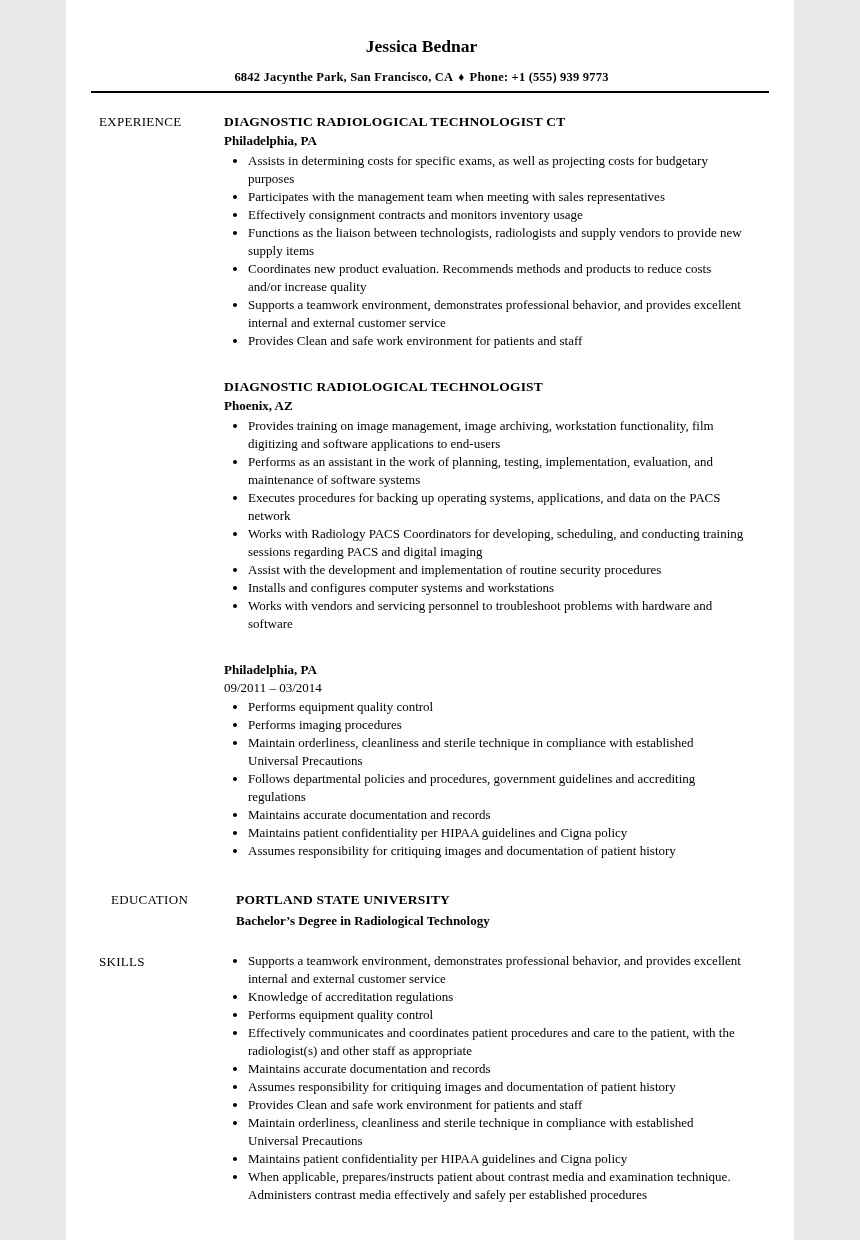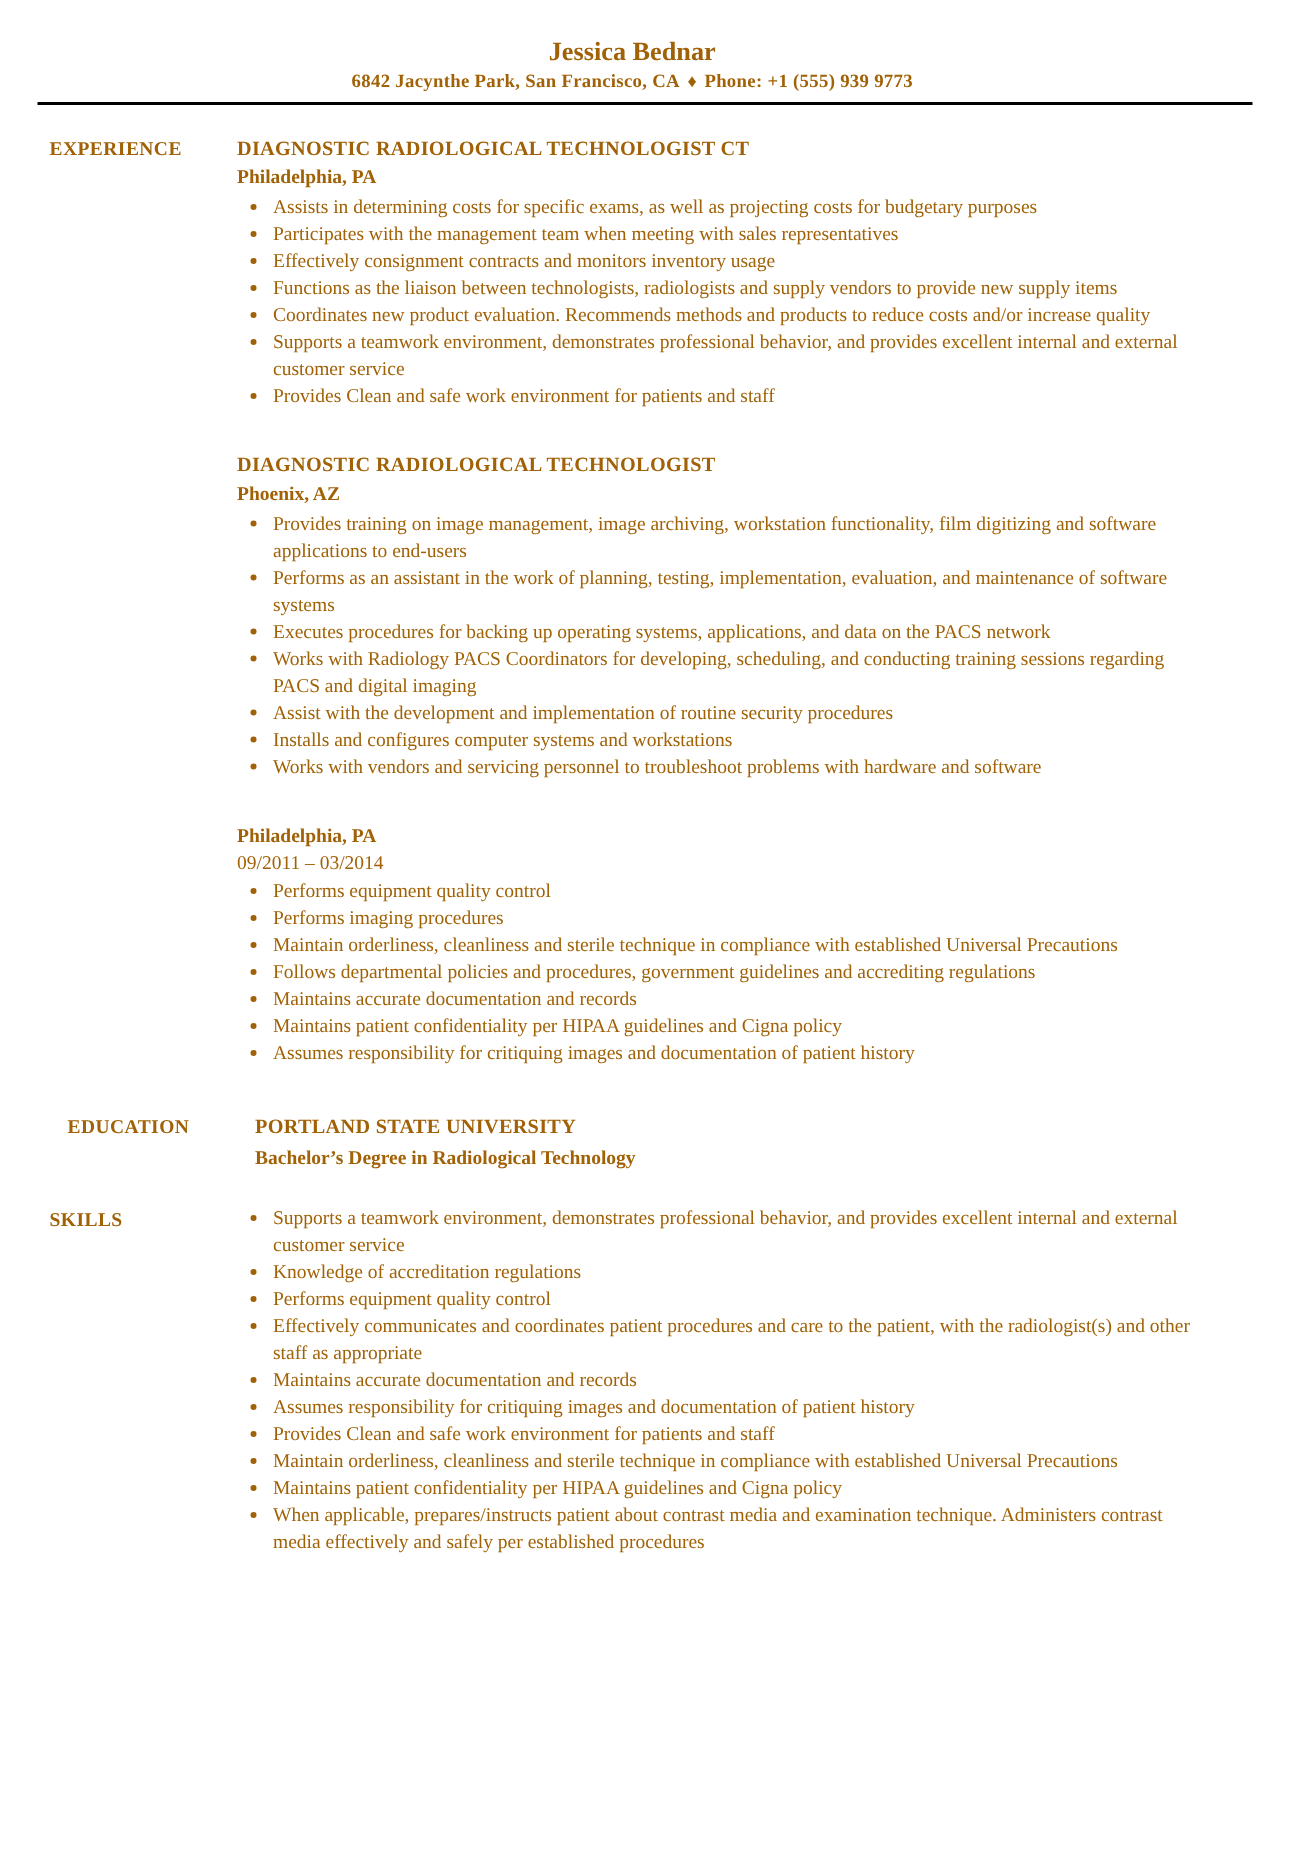--- a/index.html
+++ b/index.html
@@ -1,36 +1,36 @@
 <!DOCTYPE html>
 <html><head>
 <meta charset="utf-8">
 <style>
   * { margin: 0; padding: 0; box-sizing: border-box; }
   html, body { background: #e9e9e9; }
   body { font-family: "Liberation Serif", serif; }
   .page {
     position: relative;
-    width: 860px;
+    width: 728px;
     height: 1240px;
     margin: 0 auto;
     background: #ffffff;
-    color: #a16207;
-    padding: 24px 50px 0 33px;
+    color: #000000;
+    padding: 36px 50px 0 33px;
     overflow: hidden;
   }
   
   .hdr { text-align: center; }
   .hdr h1 {
     font-size: 17.5px;
     font-weight: bold;
     line-height: 20px;
   }
   .contact {
-    margin-top: 3px;
+    margin-top: 14px;
     font-size: 12.5px;
     font-weight: bold;
     line-height: 15px;
     letter-spacing: 0.2px;
   }
   .contact .sep { padding: 0 5px; font-size: 12px; }
   .rule {
     border: none;
     border-top: 2px solid #000000;
     margin: 6px -25px 0 -8px;
@@ -39,21 +39,21 @@
   .row {
     display: grid;
     grid-template-columns: 125px 1fr;
     align-items: start;
   }
   .row.first { margin-top: 19px; }
   .row.gap { margin-top: 30px; margin-left: 12px; }
   .row.gap-sm { margin-top: 22px; }
   .sec-label {
     font-size: 13px;
-    font-weight: bold;
+    font-weight: normal;
     letter-spacing: 0.3px;
     line-height: 19px;
   }
   .content { font-size: 13px; line-height: 18px; }
   
   .job + .job { margin-top: 27px; }
   .job h2 {
     font-size: 13.5px;
     font-weight: bold;
     letter-spacing: 0.2px;

